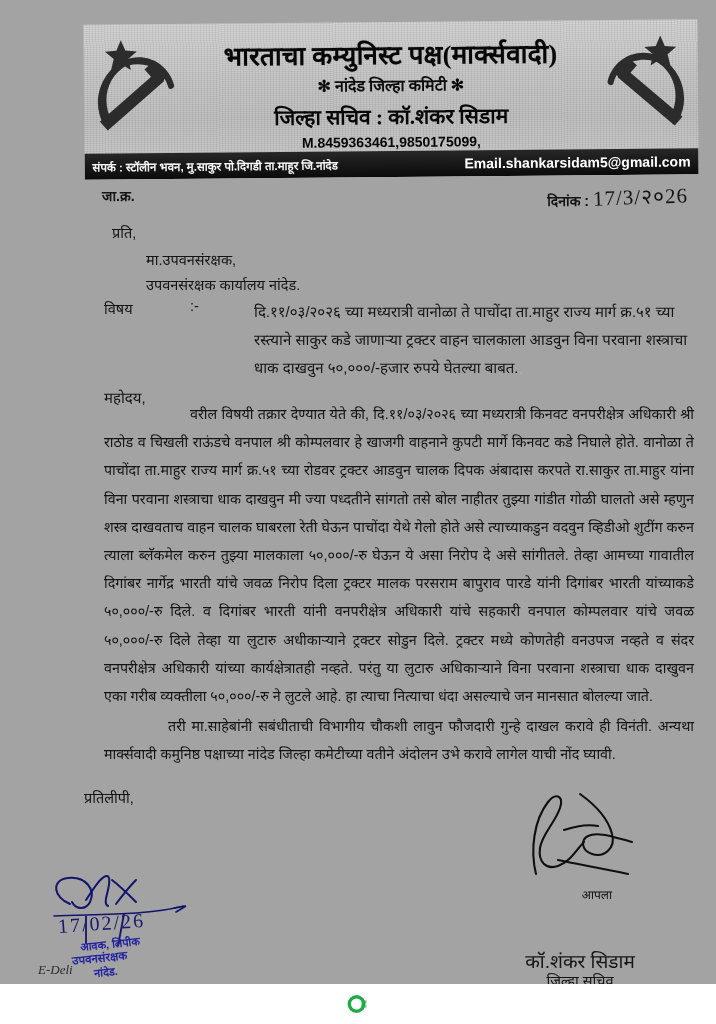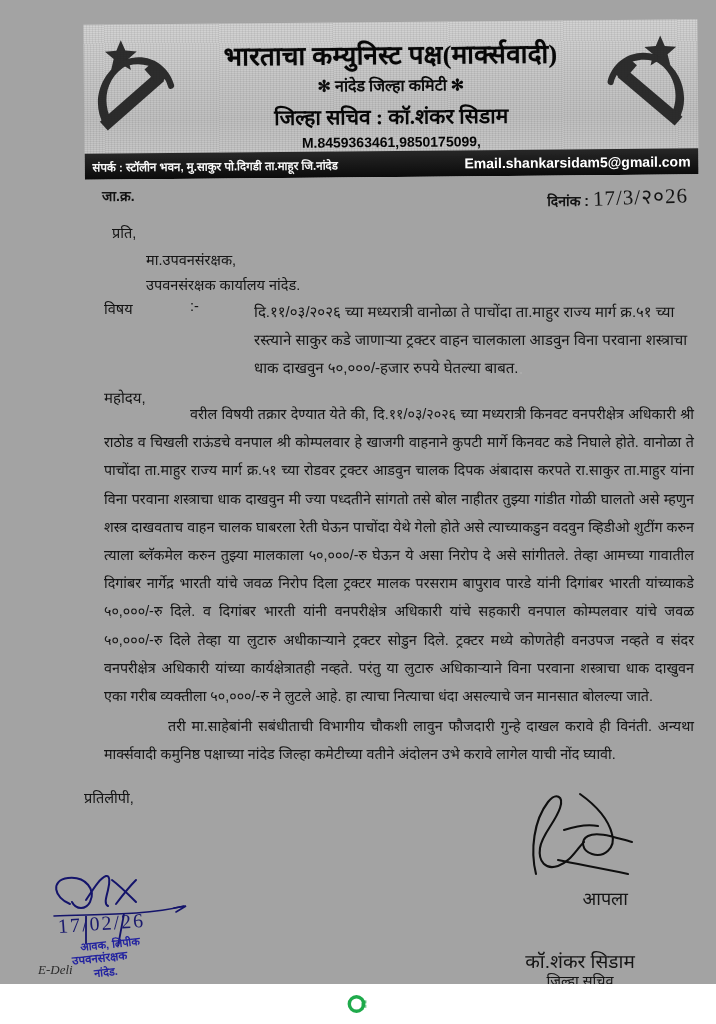--- a/index.html
+++ b/index.html
@@ -82,21 +82,21 @@
   .para.p1{top:400px;text-indent:86px;}
   .para.p2{top:712px;text-indent:64px;}
 
   
   .cc-label{position:absolute;left:84px;top:787px;font-size:14.5px;text-align:center;}
   .cc-list{position:absolute;left:84px;top:810px;font-size:14.2px;line-height:26px;}
   .cc-list div{white-space:nowrap;}
 
   
   .sign-svg{position:absolute;right:72px;top:790px;}
-  .sign-yours{position:absolute;right:88px;top:886px;font-size:18px;font-family:Liberation Serif, serif;}
+  .sign-yours{position:absolute;right:104px;top:886px;font-size:12px;font-family:Liberation Serif, serif;}
   .sign-name{position:absolute;right:56px;top:948px;font-size:19px;text-align:center;width:160px;}
   .sign-role{position:absolute;right:56px;top:942px;font-size:14.5px;text-align:center;width:160px;margin-top:28px;}
 
   
   .stamp{position:absolute;left:24px;top:872px;width:210px;height:120px;}
   .stamp svg{position:absolute;left:0;top:0;}
   .stamp-date{
     position:absolute;left:34px;top:40px;
     font-family:"Liberation Serif","DejaVu Serif",serif;
     font-size:20px;color:#1a1a6e;letter-spacing:2px;transform:rotate(-4deg);

